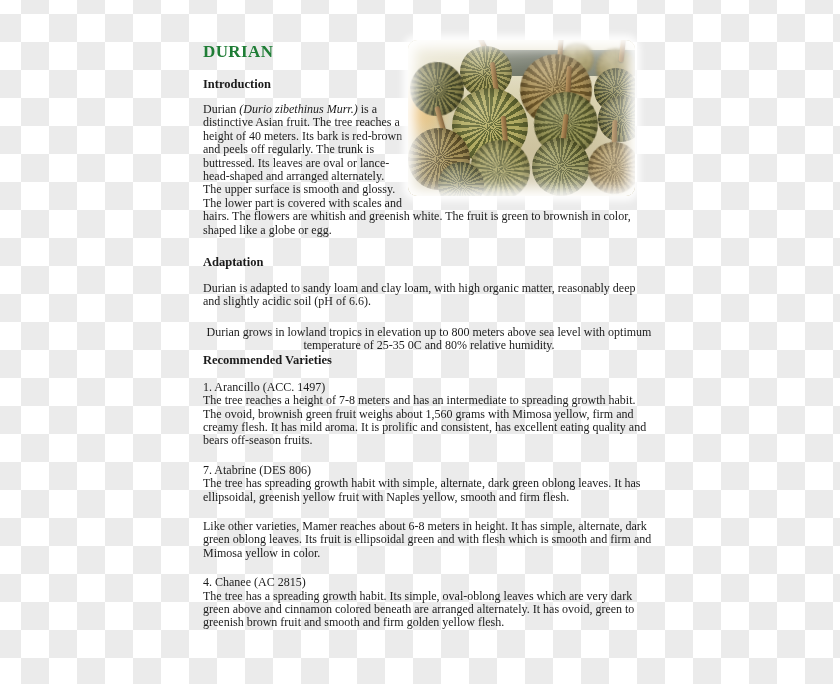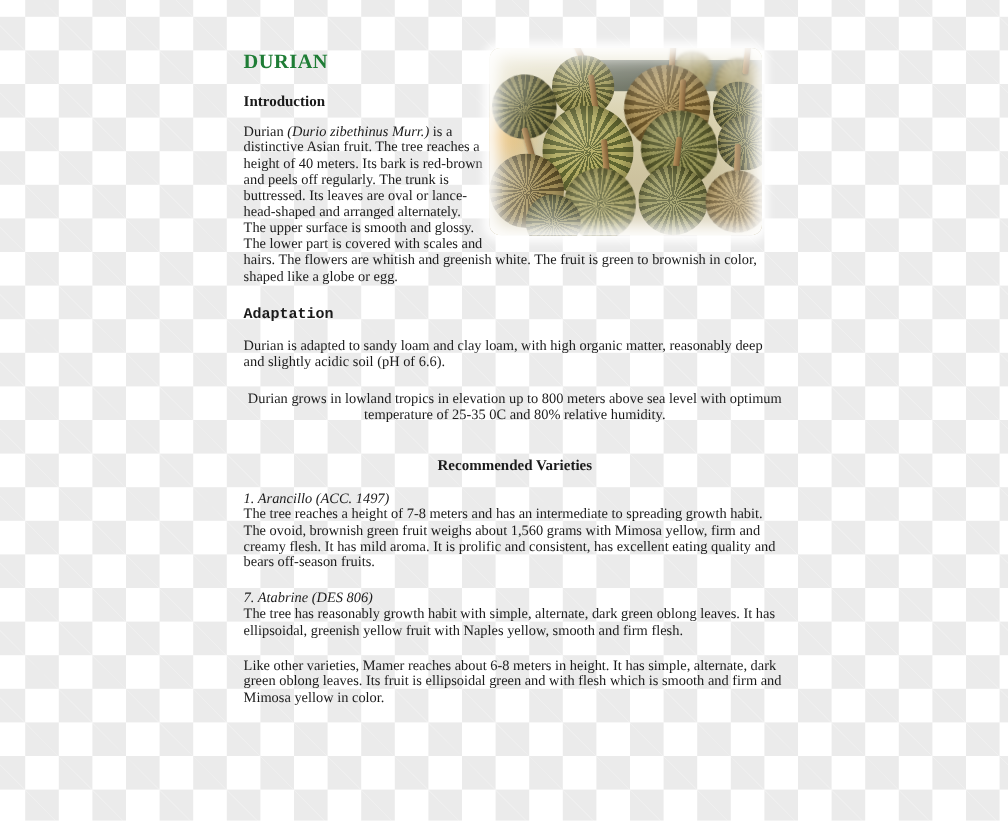--- a/index.html
+++ b/index.html
@@ -17,28 +17,28 @@
   .doc{
     position:absolute;left:203px;top:40px;width:452px;
     font-family:"Liberation Serif","DejaVu Serif",serif;
     font-size:12px;line-height:13.4px;color:#1b1b1b;
   }
   .doc-title{
     margin:2px 0 0;font-size:17px;line-height:20px;font-weight:bold;
     color:#1f7d36;letter-spacing:.4px;
   }
   .sec-head{margin:15px 0 0;font-size:12.5px;line-height:14px;font-weight:bold;}
-  .sec-head.adapt{margin-top:18px;font-family:Liberation Mono, monospace;}
-  .sec-head.vars{margin-top:28px;text-align:center;}
+  .sec-head.adapt{margin-top:18px;}
+  .sec-head.vars{margin-top:0;}
   .para{margin:12px 0 0;}
   .para.a1{margin-top:13px;}
   .para.a2{margin-top:17px;text-align:center;}
   .variety{margin:16px 0 0;}
   .variety.first{margin-top:14px;}
-  .variety-name{font-style:italic;}
+  .variety-name{}
   
   .photo{
     float:right;width:227px;height:156px;margin:0 20px 4px 5px;
     position:relative;border-radius:9px;overflow:hidden;
     box-shadow:0 0 7px 5px rgba(255,255,255,.9);
     background:
       radial-gradient(60px 45px at 0% 48%, rgba(233,167,60,.95), rgba(233,167,60,0) 70%),
       linear-gradient(180deg,#eae6d3 0%,#e6e1c9 15%,#d8d0ad 40%,#cbc09c 75%,#d6cdb0 100%);
   }
   .shelf{position:absolute;left:70px;top:10px;right:0;height:26px;
@@ -106,22 +106,24 @@
     <p class="para a2">Durian grows in lowland tropics in elevation up to 800 meters above sea level with optimum temperature of 25-35 0C and 80% relative humidity.</p>
 
     <h2 class="sec-head vars">Recommended Varieties</h2>
 
     <div class="variety first">
       <div class="variety-name">1. Arancillo (ACC. 1497)</div>
       <div class="variety-desc">The tree reaches a height of 7-8 meters and has an intermediate to spreading growth habit. The ovoid, brownish green fruit weighs about 1,560 grams with Mimosa yellow, firm and creamy flesh. It has mild aroma. It is prolific and consistent, has excellent eating quality and bears off-season fruits.</div>
     </div>
     <div class="variety">
       <div class="variety-name">7. Atabrine (DES 806)</div>
-      <div class="variety-desc">The tree has reasonably growth habit with simple, alternate, dark green oblong leaves. It has ellipsoidal, greenish yellow fruit with Naples yellow, smooth and firm flesh.</div>
+      <div class="variety-desc">The tree has spreading growth habit with simple, alternate, dark green oblong leaves. It has ellipsoidal, greenish yellow fruit with Naples yellow, smooth and firm flesh.</div>
     </div>
     <div class="variety">
       <div class="variety-desc">Like other varieties, Mamer reaches about 6-8 meters in height. It has simple, alternate, dark green oblong leaves. Its fruit is ellipsoidal green and with flesh which is smooth and firm and Mimosa yellow in color.</div>
     </div>
     <div class="variety">
+      <div class="variety-name">4. Chanee (AC 2815)</div>
+      <div class="variety-desc">The tree has a spreading growth habit. Its simple, oval-oblong leaves which are very dark green above and cinnamon colored beneath are arranged alternately. It has ovoid, green to greenish brown fruit and smooth and firm golden yellow flesh.</div>
     </div>
 
   </div>
 </div>
 
 </body></html>

